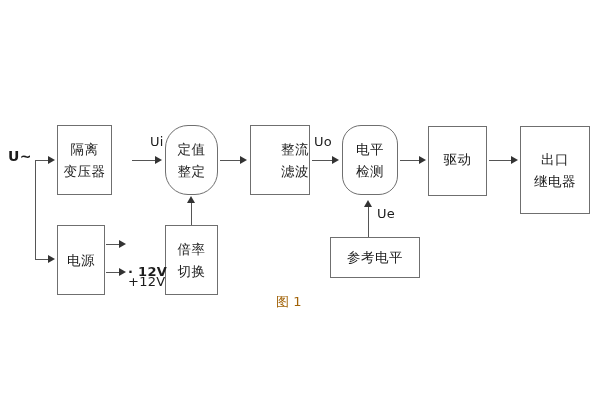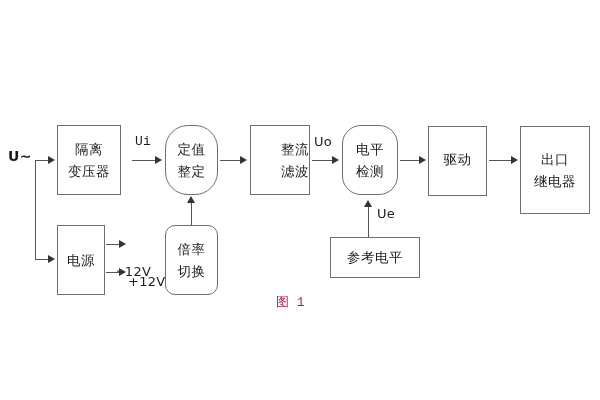--- a/index.html
+++ b/index.html
@@ -47,23 +47,22 @@
     white-space: nowrap;
     letter-spacing: 0.3px;
   }
   .label.big {
     font-size: 14px;
     font-weight: 600;
   }
   .caption {
     position: absolute;
     font-size: 13px;
-    color: #be185d;
+    color: #a16207;
     white-space: nowrap;
-    font-family: Liberation Mono, monospace;
   }
   
   .hline {
     position: absolute;
     height: 0;
     border-top: 1.5px solid #555555;
   }
   .vline {
     position: absolute;
     width: 0;
@@ -90,21 +89,21 @@
 <div id="canvas">
 
   <div class="label big" style="left:8px; top:148px;">U~</div>
 
   <div class="hline" style="left:35px; top:160px; width:14px;"></div>
   <div class="vline" style="left:35px; top:160px; height:99px;"></div>
   <div class="hline" style="left:35px; top:259px; width:14px;"></div>
   <div class="arrowhead-r" style="left:48px; top:155.5px;"></div>
   <div class="arrowhead-r" style="left:48px; top:254.5px;"></div>
 
-  <div class="block" style="left:57px; top:125px; width:64px; height:70px;">
+  <div class="block" style="left:57px; top:125px; width:55px; height:70px;">
     <span class="ln">隔离</span>
     <span class="ln">变压器</span>
   </div>
 
   <div class="block" style="left:165px; top:125px; width:53px; height:70px;border-radius:23px;">
     <span class="ln">定值</span>
     <span class="ln">整定</span>
   </div>
 
   <div class="block" style="left:250px; top:125px; width:60px; height:70px;align-items:flex-end;">
@@ -123,30 +122,30 @@
 
   <div class="block" style="left:520px; top:126px; width:70px; height:88px;">
     <span class="ln">出口</span>
     <span class="ln">继电器</span>
   </div>
 
   <div class="block" style="left:57px; top:225px; width:48px; height:70px;">
     <span class="ln">电源</span>
   </div>
 
-  <div class="block" style="left:165px; top:225px; width:53px; height:70px;border-radius:10px;">
+  <div class="block" style="left:165px; top:225px; width:53px; height:70px;">
     <span class="ln">倍率</span>
     <span class="ln">切换</span>
   </div>
 
   <div class="block" style="left:330px; top:237px; width:90px; height:41px;justify-content:center;">
     <span class="ln">参考电平</span>
   </div>
 
-  <div class="label" style="left:135px; top:134px;font-family:Liberation Mono, monospace;">Ui</div>
+  <div class="label" style="left:150px; top:134px;">Ui</div>
   <div class="hline" style="left:132px; top:160px; width:25px;"></div>
   <div class="arrowhead-r" style="left:155px; top:155.5px;"></div>
 
   <div class="hline" style="left:220px; top:160px; width:22px;"></div>
   <div class="arrowhead-r" style="left:240px; top:155.5px;"></div>
 
   <div class="label" style="left:314px; top:134px;">Uo</div>
   <div class="hline" style="left:312px; top:160px; width:22px;"></div>
   <div class="arrowhead-r" style="left:332px; top:155.5px;"></div>
 
@@ -155,21 +154,21 @@
 
   <div class="hline" style="left:489px; top:160px; width:24px;"></div>
   <div class="arrowhead-r" style="left:511px; top:155.5px;"></div>
 
   <div class="hline" style="left:106px; top:244px; width:14px;"></div>
   <div class="arrowhead-r" style="left:119px; top:239.5px;"></div>
   <div class="label" style="left:128px; top:236px;margin-top:38px;">+12V</div>
 
   <div class="hline" style="left:106px; top:272px; width:14px;"></div>
   <div class="arrowhead-r" style="left:119px; top:267.5px;"></div>
-  <div class="label" style="left:116px; top:264px;">· 12V</div>
+  <div class="label" style="left:128px; top:264px;font-weight:bold;">· 12V</div>
 
   <div class="vline" style="left:191px; top:203px; height:22px;"></div>
   <div class="arrowhead-u" style="left:186.5px; top:196px;"></div>
 
   <div class="vline" style="left:368px; top:207px; height:30px;"></div>
   <div class="arrowhead-u" style="left:363.5px; top:200px;"></div>
   <div class="label" style="left:377px; top:206px;text-align:right;">Ue</div>
 
   <div class="caption" style="left:276px; top:293px;">图 1</div>
 

